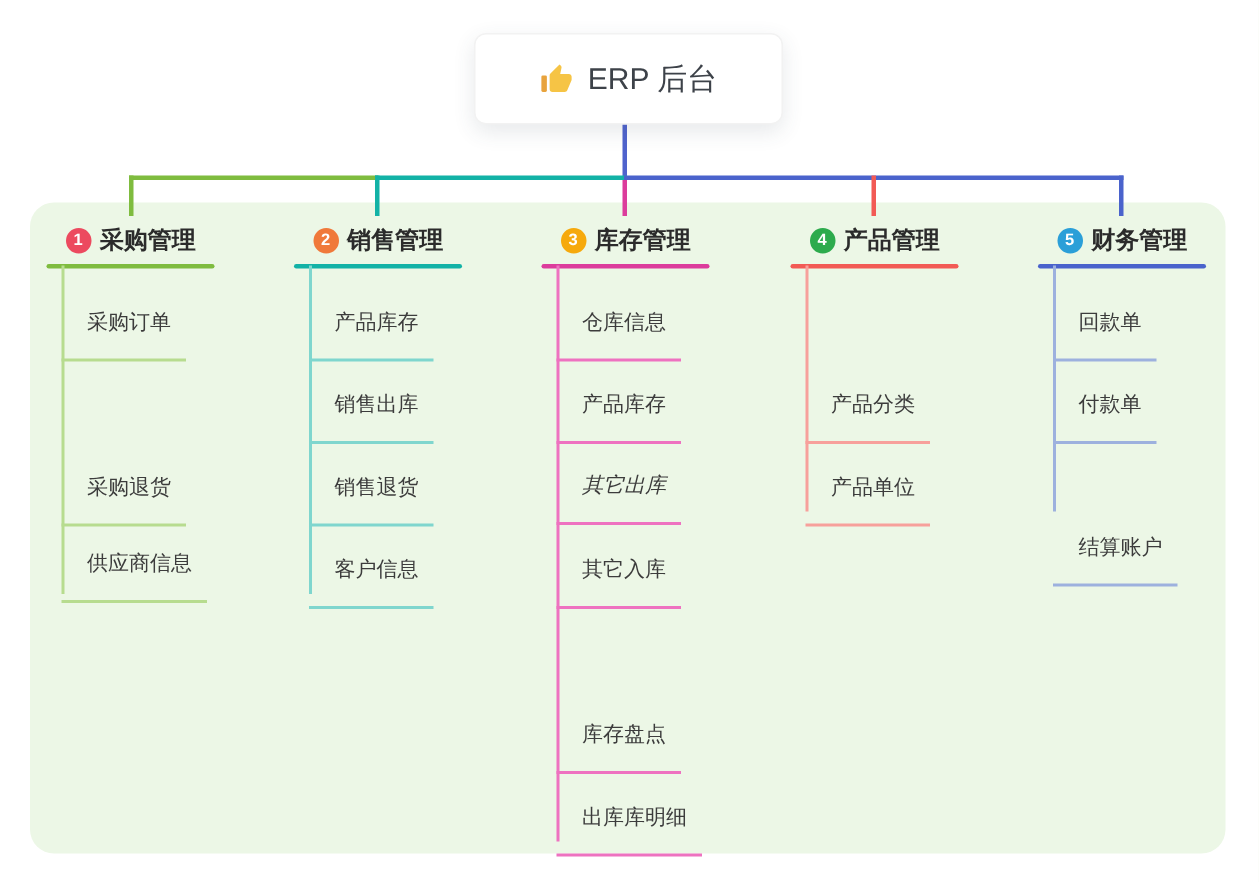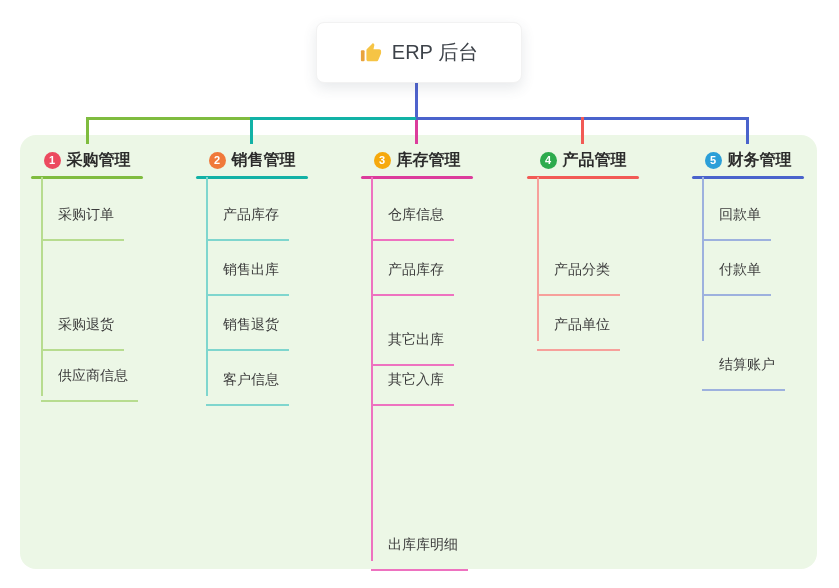--- a/index.html
+++ b/index.html
@@ -94,22 +94,23 @@
 
   <div class="branch" style="left: 361px; --line: #dc3c9c; --sub: #ee72c0; --badge: #f6a90c;">
     <div class="btitle">
       <span class="badge">3</span>
       <span>库存管理</span>
     </div>
     <div class="bline"></div>
     <div class="vline" style="height:384px;"></div>
     <div class="item" style="top:205px;">仓库信息</div>
     <div class="item" style="top:260px;">产品库存</div>
-    <div class="item" style="top:330px;">其它出库</div>
+    <div class="item" style="top:314px;font-style:italic;">其它出库</div>
     <div class="item" style="top:370px;">其它入库</div>
+    <div class="item" style="top:480px;">库存盘点</div>
     <div class="item" style="top:535px;">出库库明细</div>
   </div>
 
   <div class="branch" style="left: 527px; --line: #f25a55; --sub: #f7a09b; --badge: #2dab4d;">
     <div class="btitle">
       <span class="badge">4</span>
       <span>产品管理</span>
     </div>
     <div class="bline"></div>
     <div class="vline" style="height:164px;"></div>

